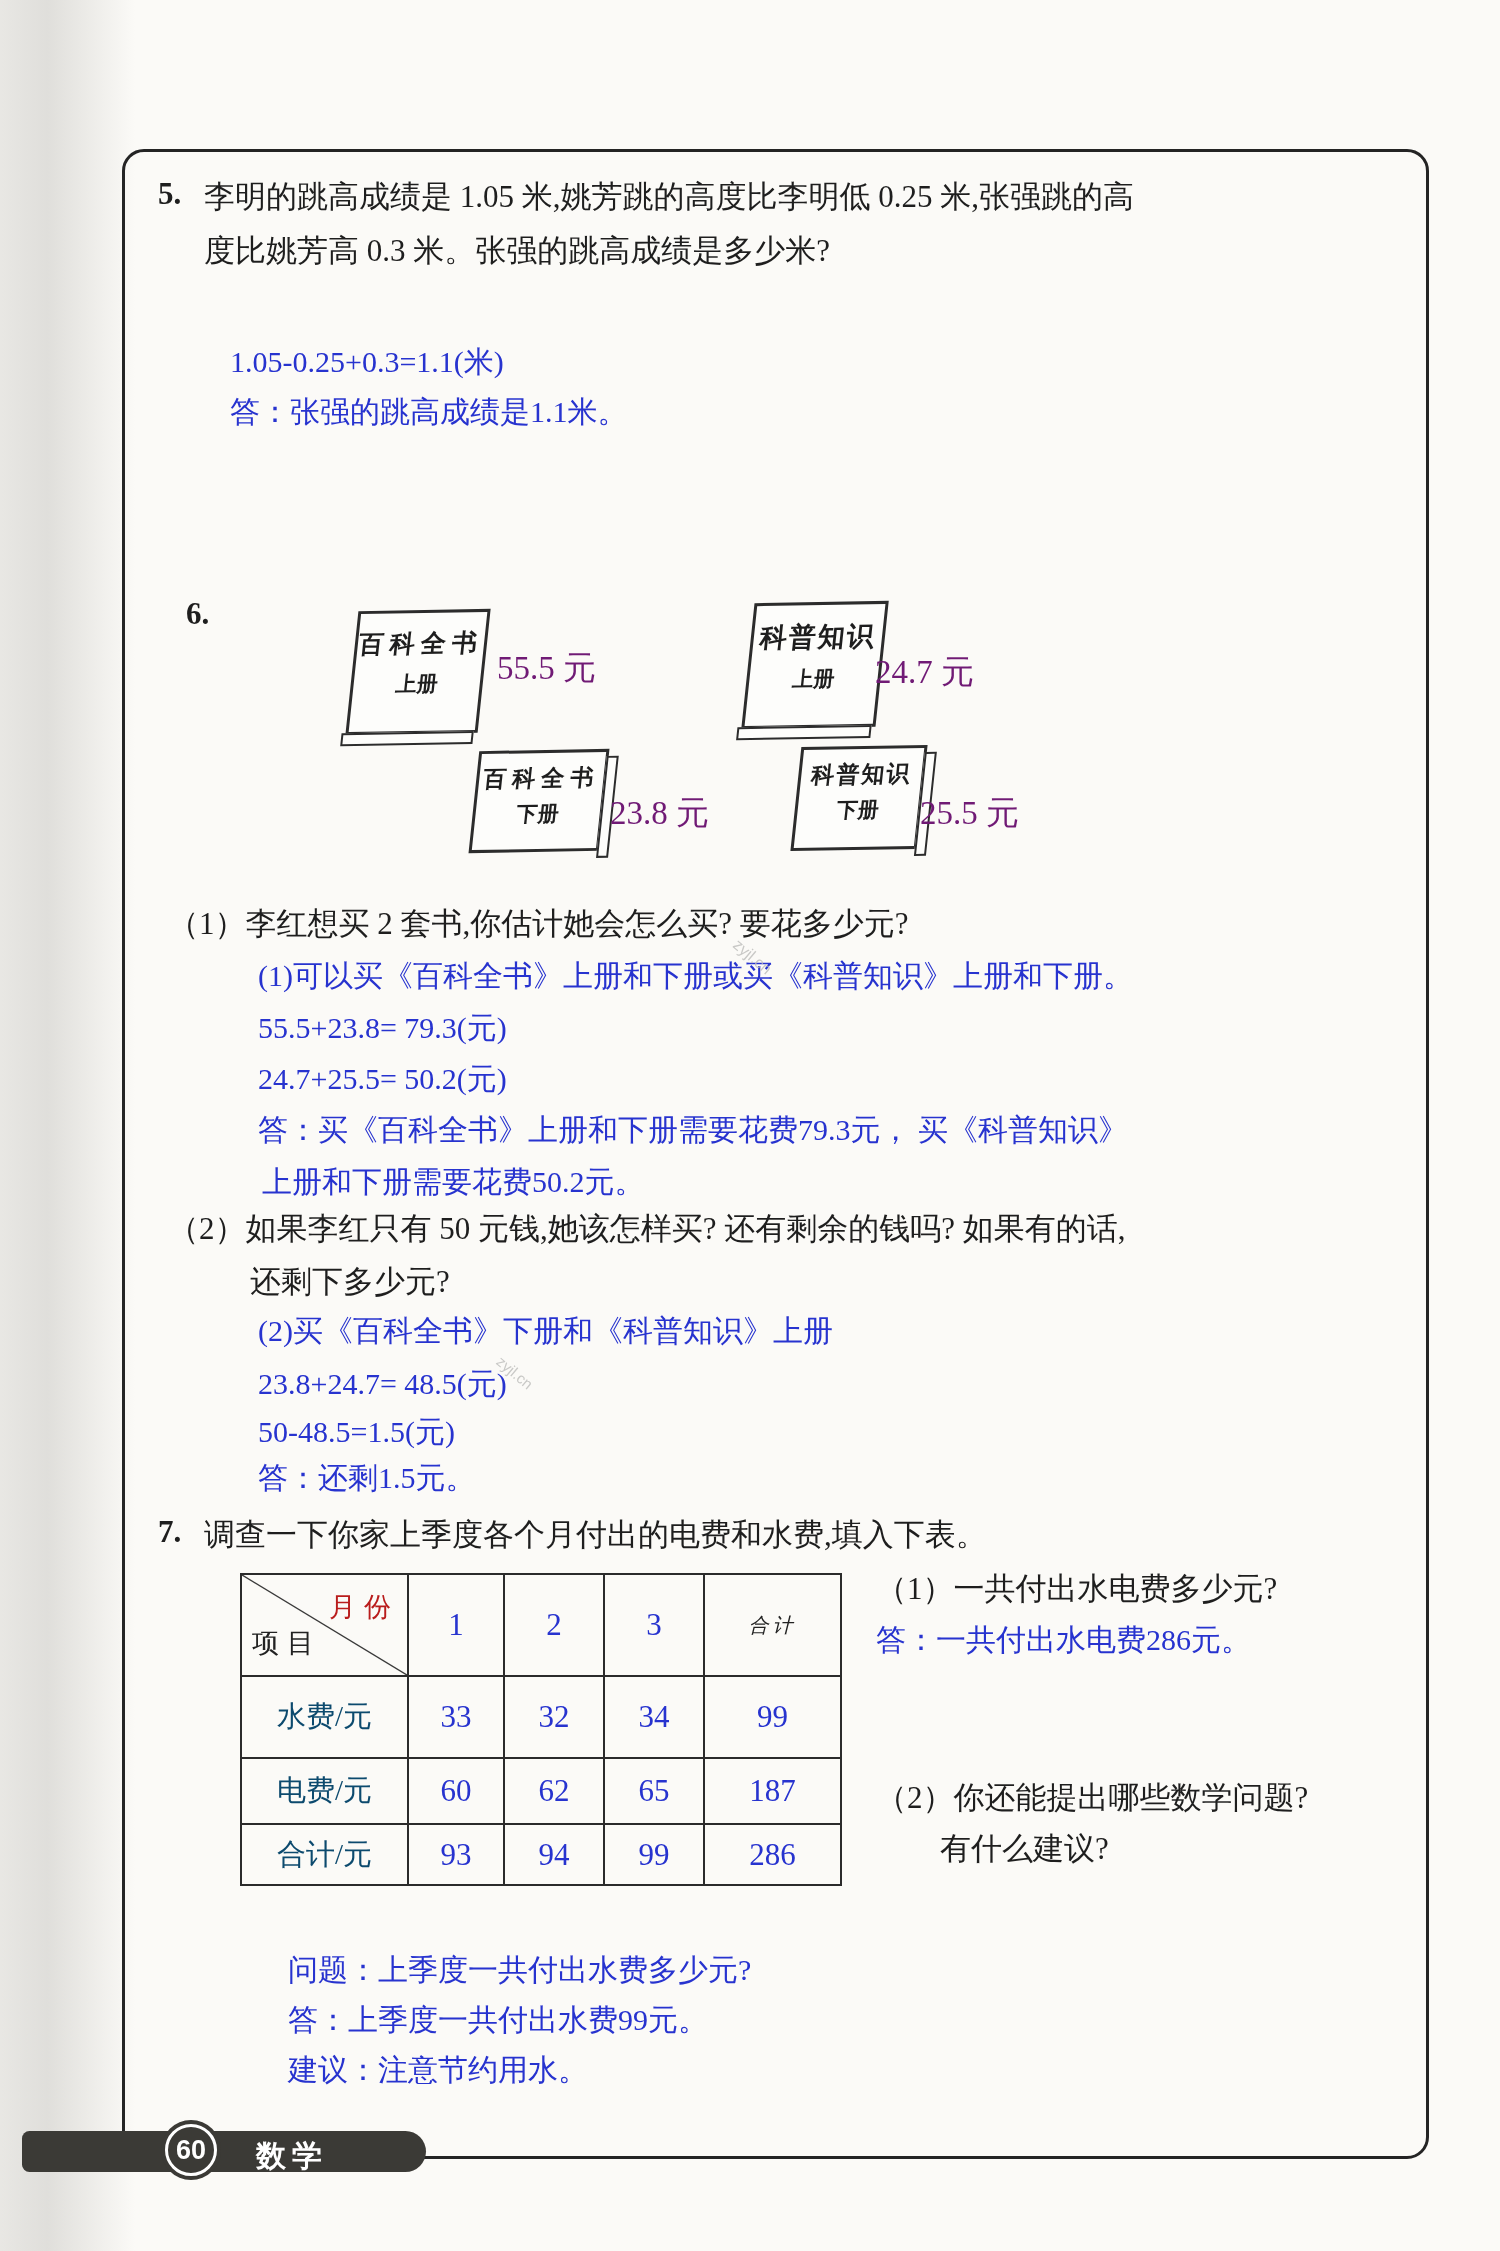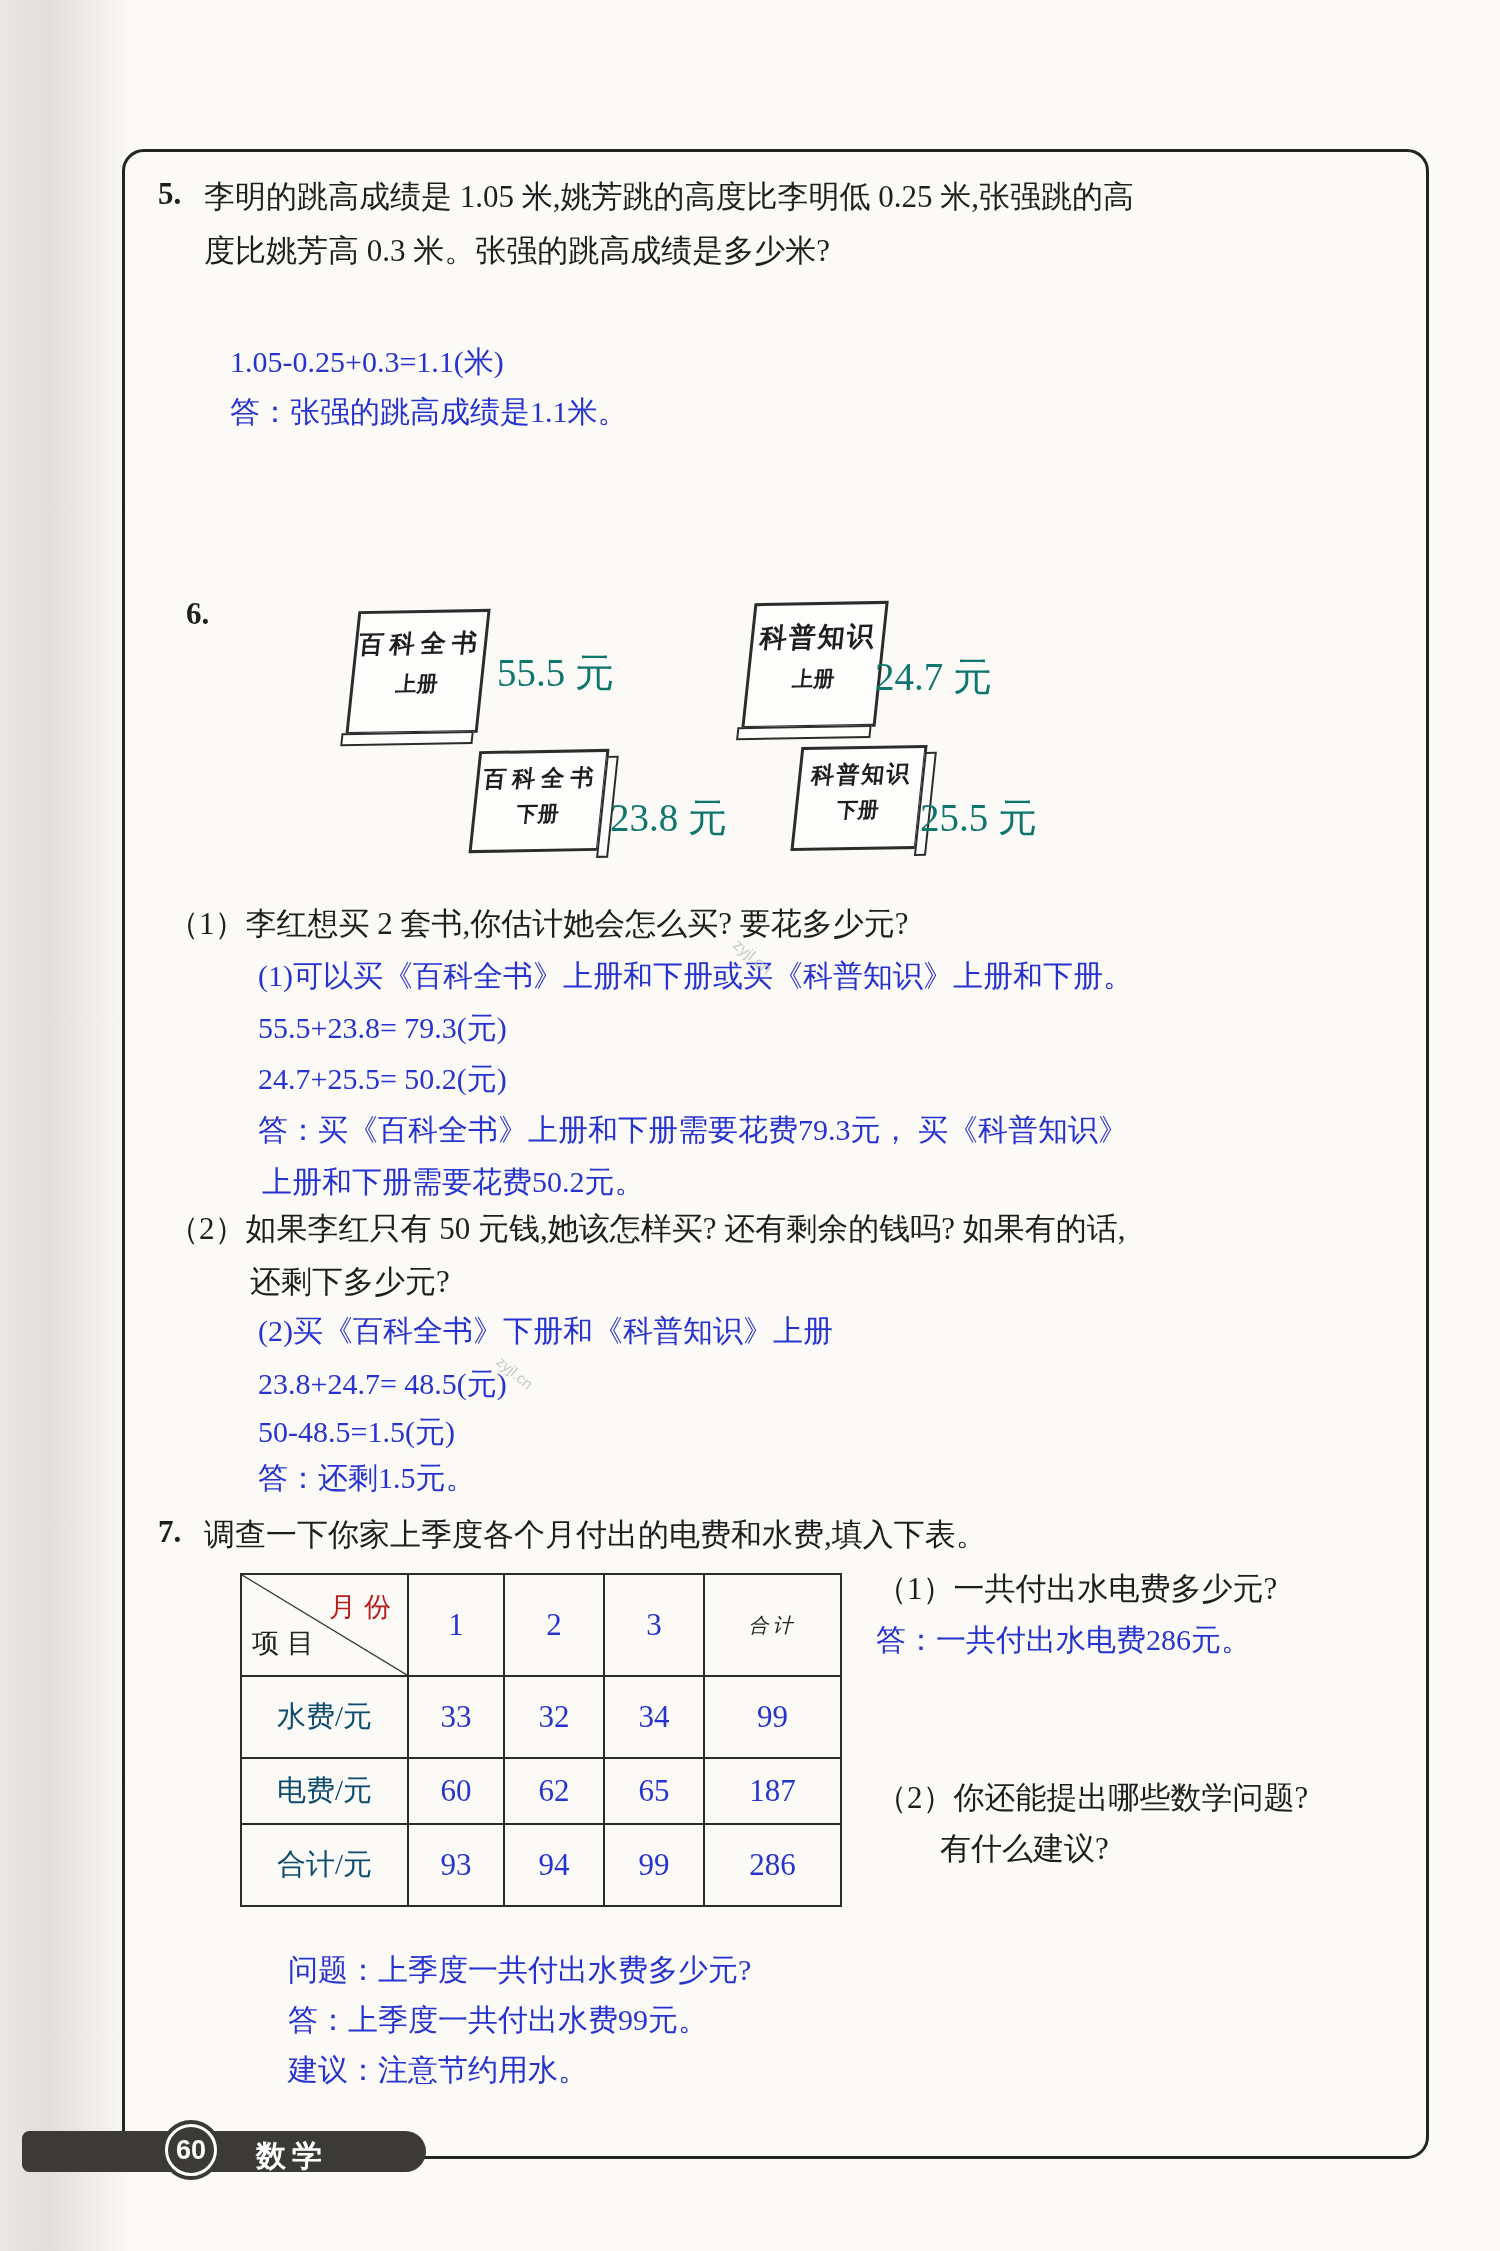--- a/index.html
+++ b/index.html
@@ -36,21 +36,21 @@
   .book.small .bk-title{margin-top:10px;font-size:23px;}
   .book.small .bk-vol{margin-top:6px;}
   .book.spine-b::after{
     content:"";position:absolute;left:-7px;bottom:-14px;width:calc(100% + 2px);
     height:9px;border:2.5px solid #2c2c2c;background:#fdfdfb;
   }
   .book.spine-r::after{
     content:"";position:absolute;right:-13px;top:4px;height:calc(100% + 2px);
     width:8px;border:2.5px solid #2c2c2c;background:#fdfdfb;
   }
-  .price{font-size:39px;color:#0f766e;}
+  .price{font-size:33px;color:#701a75;}
   
   table.fee{border-collapse:collapse;table-layout:fixed;background:transparent;}
   table.fee td{border:2.5px solid #2b2b2b;text-align:center;vertical-align:middle;padding:0;}
   table.fee td.lbl{font-size:29px;color:#0c4a6e;text-align:center;}
   table.fee td.blue{font-size:31px;color:#2733cf;}
   table.fee td.blk{font-size:20px;color:#222;letter-spacing:4px;font-style:italic;}
   td.diag{position:relative;}
   td.diag svg{position:absolute;left:0;top:0;width:100%;height:100%;}
   .diag-top{position:absolute;right:8px;top:14px;font-size:27px;letter-spacing:8px;color:#b91c1c;}
   .diag-bot{position:absolute;left:10px;bottom:14px;font-size:27px;letter-spacing:8px;color:#222;}
@@ -166,21 +166,21 @@
       <td class="blue">34</td>
       <td class="blue">99</td>
     </tr>
     <tr style="height:66px">
       <td class="lbl">电费/元</td>
       <td class="blue">60</td>
       <td class="blue">62</td>
       <td class="blue">65</td>
       <td class="blue">187</td>
     </tr>
-    <tr style="height:82px">
+    <tr style="height:61px">
       <td class="lbl">合计/元</td>
       <td class="blue">93</td>
       <td class="blue">94</td>
       <td class="blue">99</td>
       <td class="blue">286</td>
     </tr>
   </tbody>
     </table>
 
   <span class="abs t" style="left:876px;top:1568px">（1）一共付出水电费多少元?</span>

